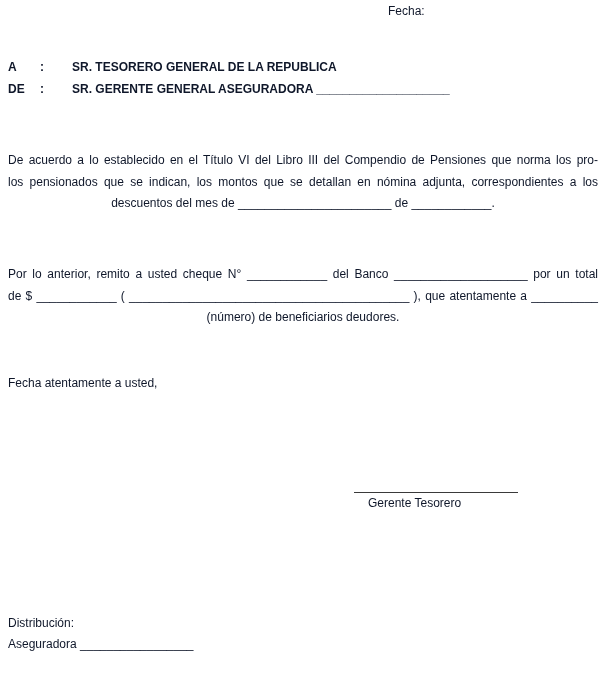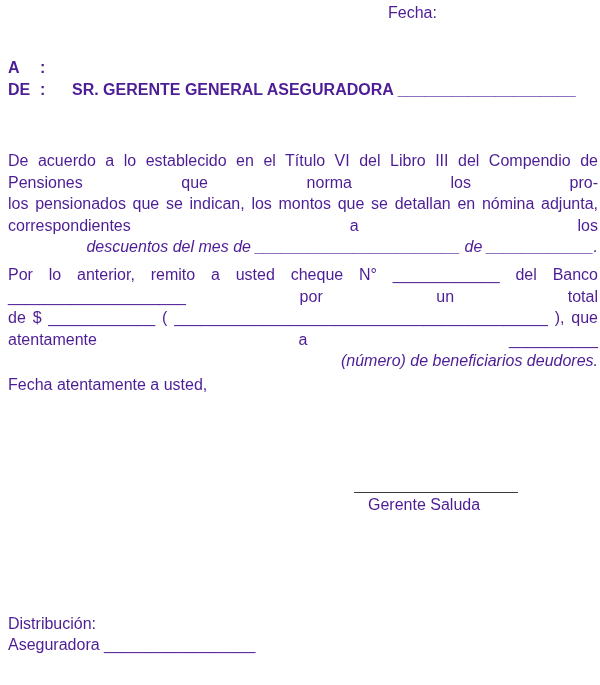--- a/index.html
+++ b/index.html
@@ -6,22 +6,22 @@
     margin: 0;
     padding: 0;
     background: #ffffff;
   }
   .page {
     position: relative;
     width: 600px;
     height: 685px;
     background: #ffffff;
     font-family: "Liberation Sans", sans-serif;
-    font-size: 16px;
-    color: #4c1d95;
+    font-size: 12px;
+    color: #0f172a;
     overflow: hidden;
   }
   .fecha {
     position: absolute;
     left: 388px;
     top: 4px;
   }
   .addr-header {
     position: absolute;
     left: 8px;
@@ -39,21 +39,21 @@
     left: 8px;
     width: 590px;
     line-height: 21.6px;
   }
   .p1 { top: 117px; margin-top: 33px; }
   .p2 { top: 240px; margin-top: 24px; }
   .jline {
     text-align: justify;
     text-align-last: justify;
   }
-  .lline { text-align: right; font-style: italic; }
+  .lline { text-align: center; }
   .closing {
     position: absolute;
     left: 8px;
     top: 376px;
   }
   .sig-line {
     position: absolute;
     left: 354px;
     top: 492px;
     width: 164px;
@@ -76,20 +76,21 @@
 <body>
 
 <div class="page">
 
   <div class="fecha">Fecha:</div>
 
   <div class="addr-header">
     <div class="hrow">
       <span class="hlabel">A</span>
       <span class="hcolon">:</span>
+      <span class="hname">SR. TESORERO GENERAL DE LA REPUBLICA</span>
     </div>
     <div class="hrow">
       <span class="hlabel">DE</span>
       <span class="hcolon">:</span>
       <span class="hname">SR. GERENTE GENERAL ASEGURADORA ____________________</span>
     </div>
   </div>
 
   <div class="para p1">
     <div class="jline">De acuerdo a lo establecido en el Título VI del Libro III del Compendio de Pensiones  que norma los pro-</div>
@@ -99,20 +100,20 @@
 
   <div class="para p2">
     <div class="jline">Por lo anterior, remito a usted cheque N° ____________ del Banco ____________________ por un total</div>
     <div class="jline">de $ ____________ ( __________________________________________ ), que atentamente a __________</div>
     <div class="lline">(número) de beneficiarios deudores.</div>
   </div>
 
   <div class="closing">Fecha atentamente a usted,</div>
 
   <div class="sig-line"></div>
-  <div class="sig-title">Gerente Saluda</div>
+  <div class="sig-title">Gerente Tesorero</div>
 
   <div class="distribution">
     <div>Distribución:</div>
     <div>Aseguradora _________________</div>
   </div>
 
 </div>
 
 </body></html>

